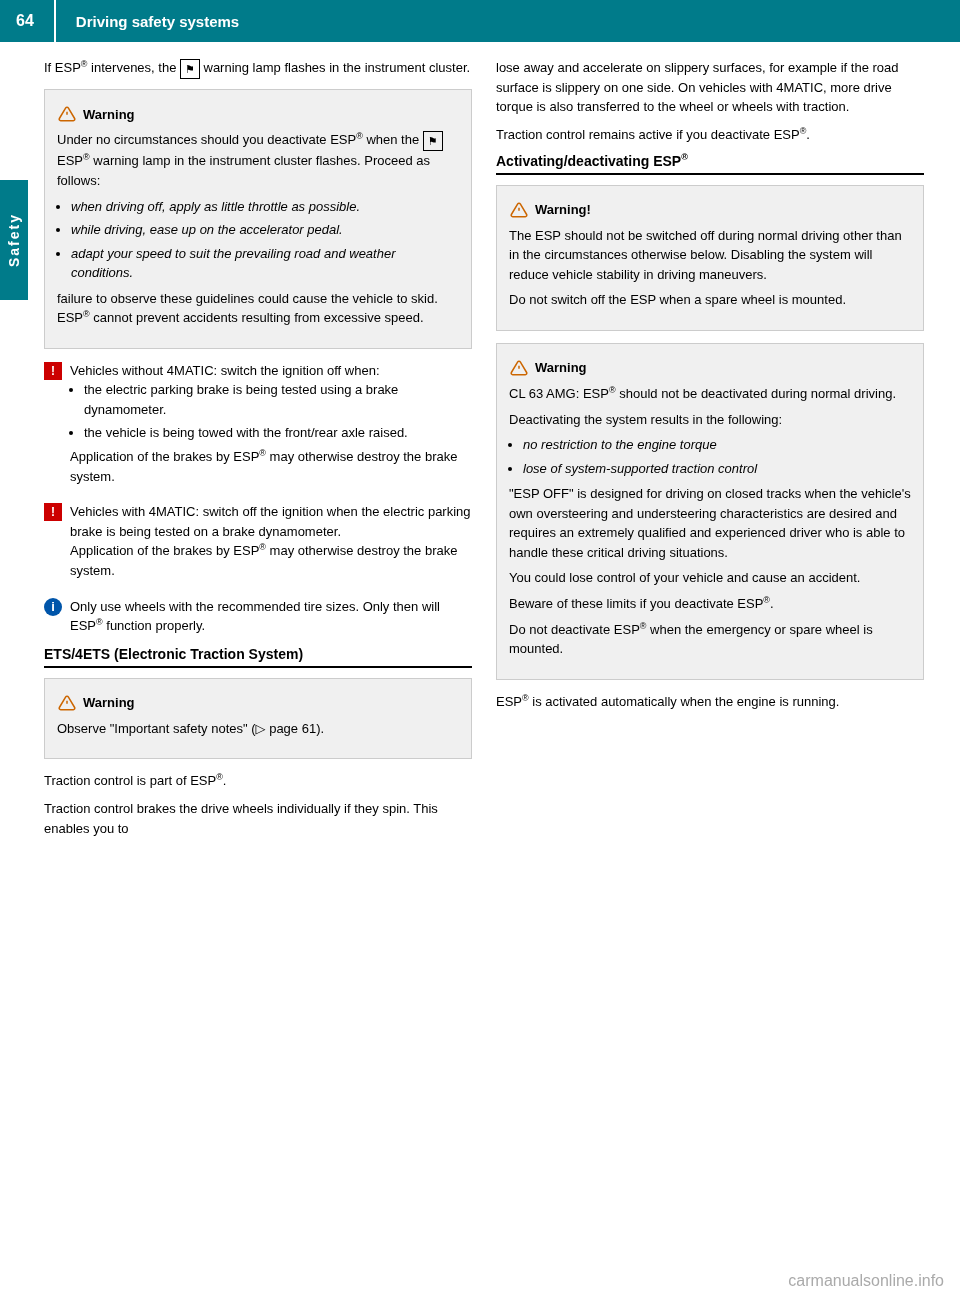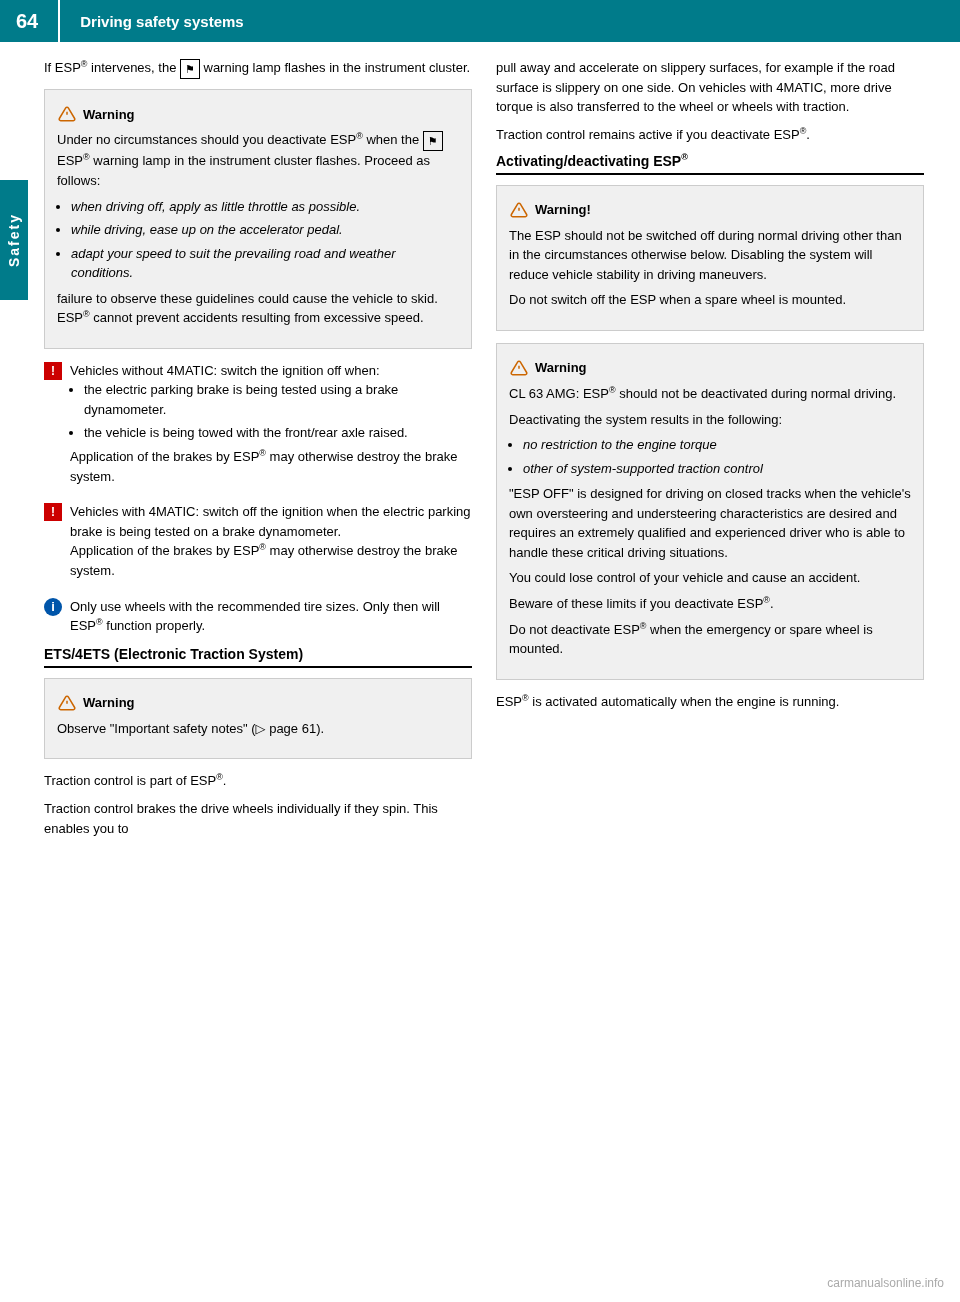--- a/index.html
+++ b/index.html
@@ -16,21 +16,21 @@
     .header-bar {
       background: #007b8a;
       color: #fff;
       display: flex;
       align-items: center;
       padding: 0 16px;
       height: 42px;
     }
 
     .header-bar .page-num {
-      font-size: 20px;
+      font-size: 16px;
       font-weight: bold;
       margin-right: 20px;
       border-right: 2px solid #fff;
       padding-right: 20px;
       height: 100%;
       display: flex;
       align-items: center;
     }
 
     .header-bar .chapter-title {
@@ -199,21 +199,21 @@
 
     sup {
       font-size: 9px;
     }
 
     .watermark {
       position: absolute;
       bottom: 12px;
       right: 16px;
       color: #aaa;
-      font-size: 12px;
+      font-size: 16px;
       text-align: center;
     }
 
     .app-text {
       margin-bottom: 6px;
       line-height: 1.5;
     }
   </style>
 </head>
 <body>
@@ -298,21 +298,21 @@
       <p>Observe "Important safety notes" (▷ page 61).</p>
     </div>
 
     <p class="body-text">Traction control is part of ESP<sup>®</sup>.</p>
     <p class="body-text">Traction control brakes the drive wheels individually if they spin. This enables you to</p>
 
   </div>
 
   <div class="right-col">
 
-    <p class="body-text">pull away and accelerate on slippery surfaces, for example if the road surface is slippery on one side. On vehicles with 4MATIC, more drive torque is also transferred to the wheel or wheels with traction.</p>
+    <p class="body-text">lose away and accelerate on slippery surfaces, for example if the road surface is slippery on one side. On vehicles with 4MATIC, more drive torque is also transferred to the wheel or wheels with traction.</p>
 
     <p class="body-text">Traction control remains active if you deactivate ESP<sup>®</sup>.</p>
 
     <div class="section-heading">Activating/deactivating ESP<sup>®</sup></div>
 
     <div class="warning-box">
       <div class="warning-title">
         <span class="warning-icon">
           <svg viewBox="0 0 24 24" fill="none" stroke="#cc6600" stroke-width="2">
             <path d="M10.29 3.86L1.82 18a2 2 0 001.71 3h16.94a2 2 0 001.71-3L13.71 3.86a2 2 0 00-3.42 0z"></path>
@@ -334,21 +334,21 @@
             <line x1="12" y1="9" x2="12" y2="13"></line>
             <line x1="12" y1="17" x2="12.01" y2="17"></line>
           </svg>
         </span>
         <span>Warning</span>
       </div>
       <p>CL 63 AMG: ESP<sup>®</sup> should not be deactivated during normal driving.</p>
       <p>Deactivating the system results in the following:</p>
       <ul>
         <li>no restriction to the engine torque</li>
-        <li>other of system-supported traction control</li>
+        <li>lose of system-supported traction control</li>
       </ul>
       <p>"ESP OFF" is designed for driving on closed tracks when the vehicle's own oversteering and understeering characteristics are desired and requires an extremely qualified and experienced driver who is able to handle these critical driving situations.</p>
       <p>You could lose control of your vehicle and cause an accident.</p>
       <p>Beware of these limits if you deactivate ESP<sup>®</sup>.</p>
       <p>Do not deactivate ESP<sup>®</sup> when the emergency or spare wheel is mounted.</p>
     </div>
 
     <p class="body-text">ESP<sup>®</sup> is activated automatically when the engine is running.</p>
 
   </div>

